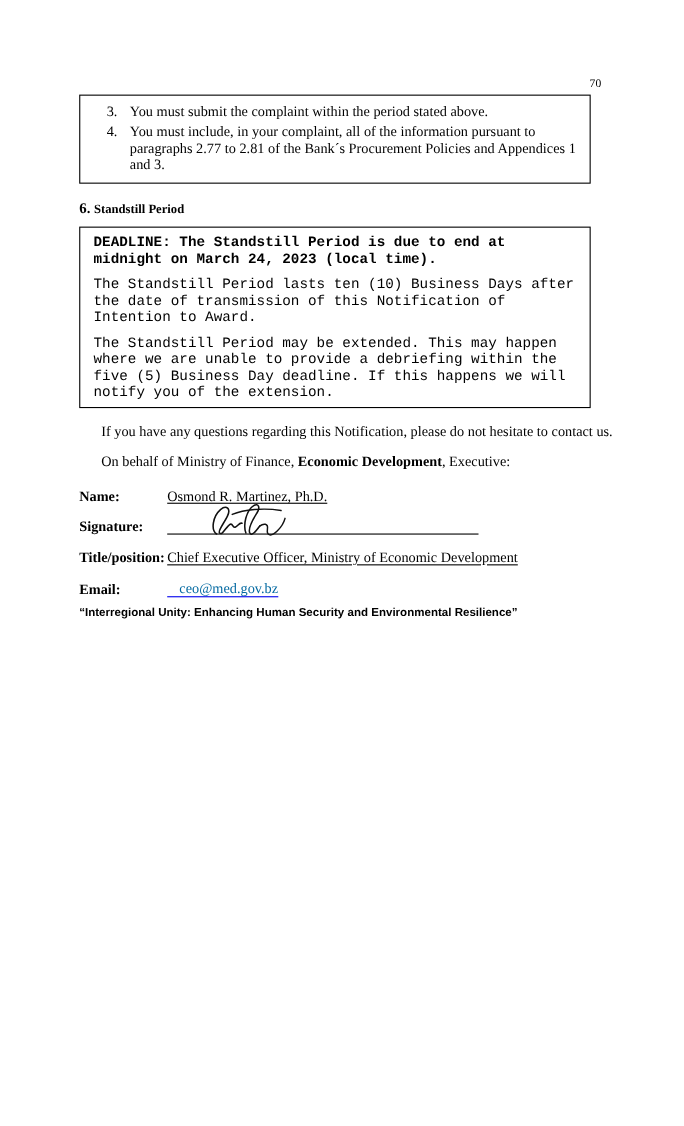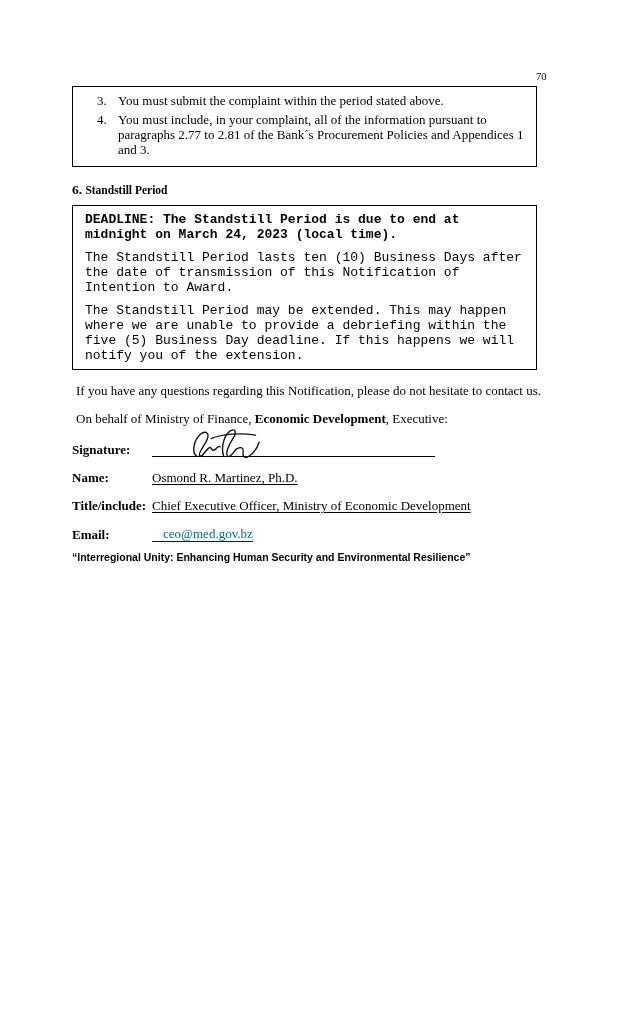--- a/index.html
+++ b/index.html
@@ -26,21 +26,21 @@
   .list-item { display:flex; margin:3px 0 4px 0; }
   .list-item .num { width:21px; flex:none; }
   .list-item .txt { flex:1; }
   .section-heading { margin-top:15px; font-weight:bold; }
   .section-heading .sec-num { font-size:13.5px; }
   .section-heading .sec-title { font-size:11.5px;margin-top:39px; }
   .box2 { margin-top:7px; padding:4px 12px 6px 12px;font-family:Liberation Mono, monospace; }
   .box2 p { margin:8px 0 0 0; }
   .box2 p:first-child { margin-top:2px; }
   .bold { font-weight:bold; }
-  .para-indent { margin-left:4px; margin-top:13px; white-space:nowrap; }
+  .para-indent { margin-left:20px; margin-top:13px; white-space:nowrap; }
   .sig-block { margin-top:16px; }
   .sig-row { display:flex; margin-bottom:13px; align-items:flex-end; }
   .sig-row .label { width:80px; flex:none; font-weight:bold; }
   .underlined { text-decoration:underline; text-decoration-thickness:1px; text-underline-offset:2px; }
   .sig-line {
     position:relative;
     width:283px; height:14px;
     border-bottom:1px solid #000;
   }
   .sig-scrawl {
@@ -92,38 +92,38 @@
       <p>The Standstill Period lasts ten (10) Business Days after the date of transmission of this Notification of Intention to Award.</p>
       <p>The Standstill Period may be extended. This may happen where we are unable to provide a debriefing within the five (5) Business Day deadline. If this happens we will notify you of the extension.</p>
     </div>
 
     <p class="para-indent">If you have any questions regarding this Notification, please do not hesitate to contact us.</p>
     <p class="para-indent"><span>On behalf of Ministry of Finance, </span><span class="bold">Economic Development</span><span>, Executive:</span></p>
 
     <div class="sig-block">
 
       <div class="sig-row">
+        <span class="label">Name:</span>
+        <span class="underlined">Osmond R. Martinez, Ph.D.</span>
+      </div>
+
+      <div class="sig-row">
         <span class="label">Signature:</span>
         <span class="sig-line">
           <svg class="sig-scrawl" viewBox="0 0 90 40" fill="none" xmlns="http://www.w3.org/2000/svg">
             <path d="M10,34 C4,30 6,16 14,9 C20,4 25,8 21,16 C17,24 11,31 13,33 C16,36 20,26 24,24 C27,23 26,28 29,27 C32,26 33,22 36,23" stroke="#111" stroke-width="1.6" stroke-linecap="round"></path>
             <path d="M40,33 C37,25 40,10 48,5 C53,2 55,7 51,13 C46,21 42,29 44,33 C46,37 51,30 54,26" stroke="#111" stroke-width="1.6" stroke-linecap="round"></path>
             <path d="M26,14 C38,9 58,7 76,10" stroke="#111" stroke-width="1.4" stroke-linecap="round"></path>
             <path d="M54,26 C58,23 63,23 62,29 C61,36 66,37 72,31 C76,27 79,22 80,18" stroke="#111" stroke-width="1.5" stroke-linecap="round"></path>
           </svg>
         </span>
       </div>
 
       <div class="sig-row">
-        <span class="label">Name:</span>
-        <span class="underlined">Osmond R. Martinez, Ph.D.</span>
-      </div>
-
-      <div class="sig-row">
-        <span class="label">Title/include:</span>
+        <span class="label">Title/position:</span>
         <span class="underlined">Chief Executive Officer, Ministry of Economic Development</span>
       </div>
 
 
       <div class="sig-row">
         <span class="label">Email:</span>
         <a class="email-link">ceo@med.gov.bz</a>
       </div>
 
     </div>

